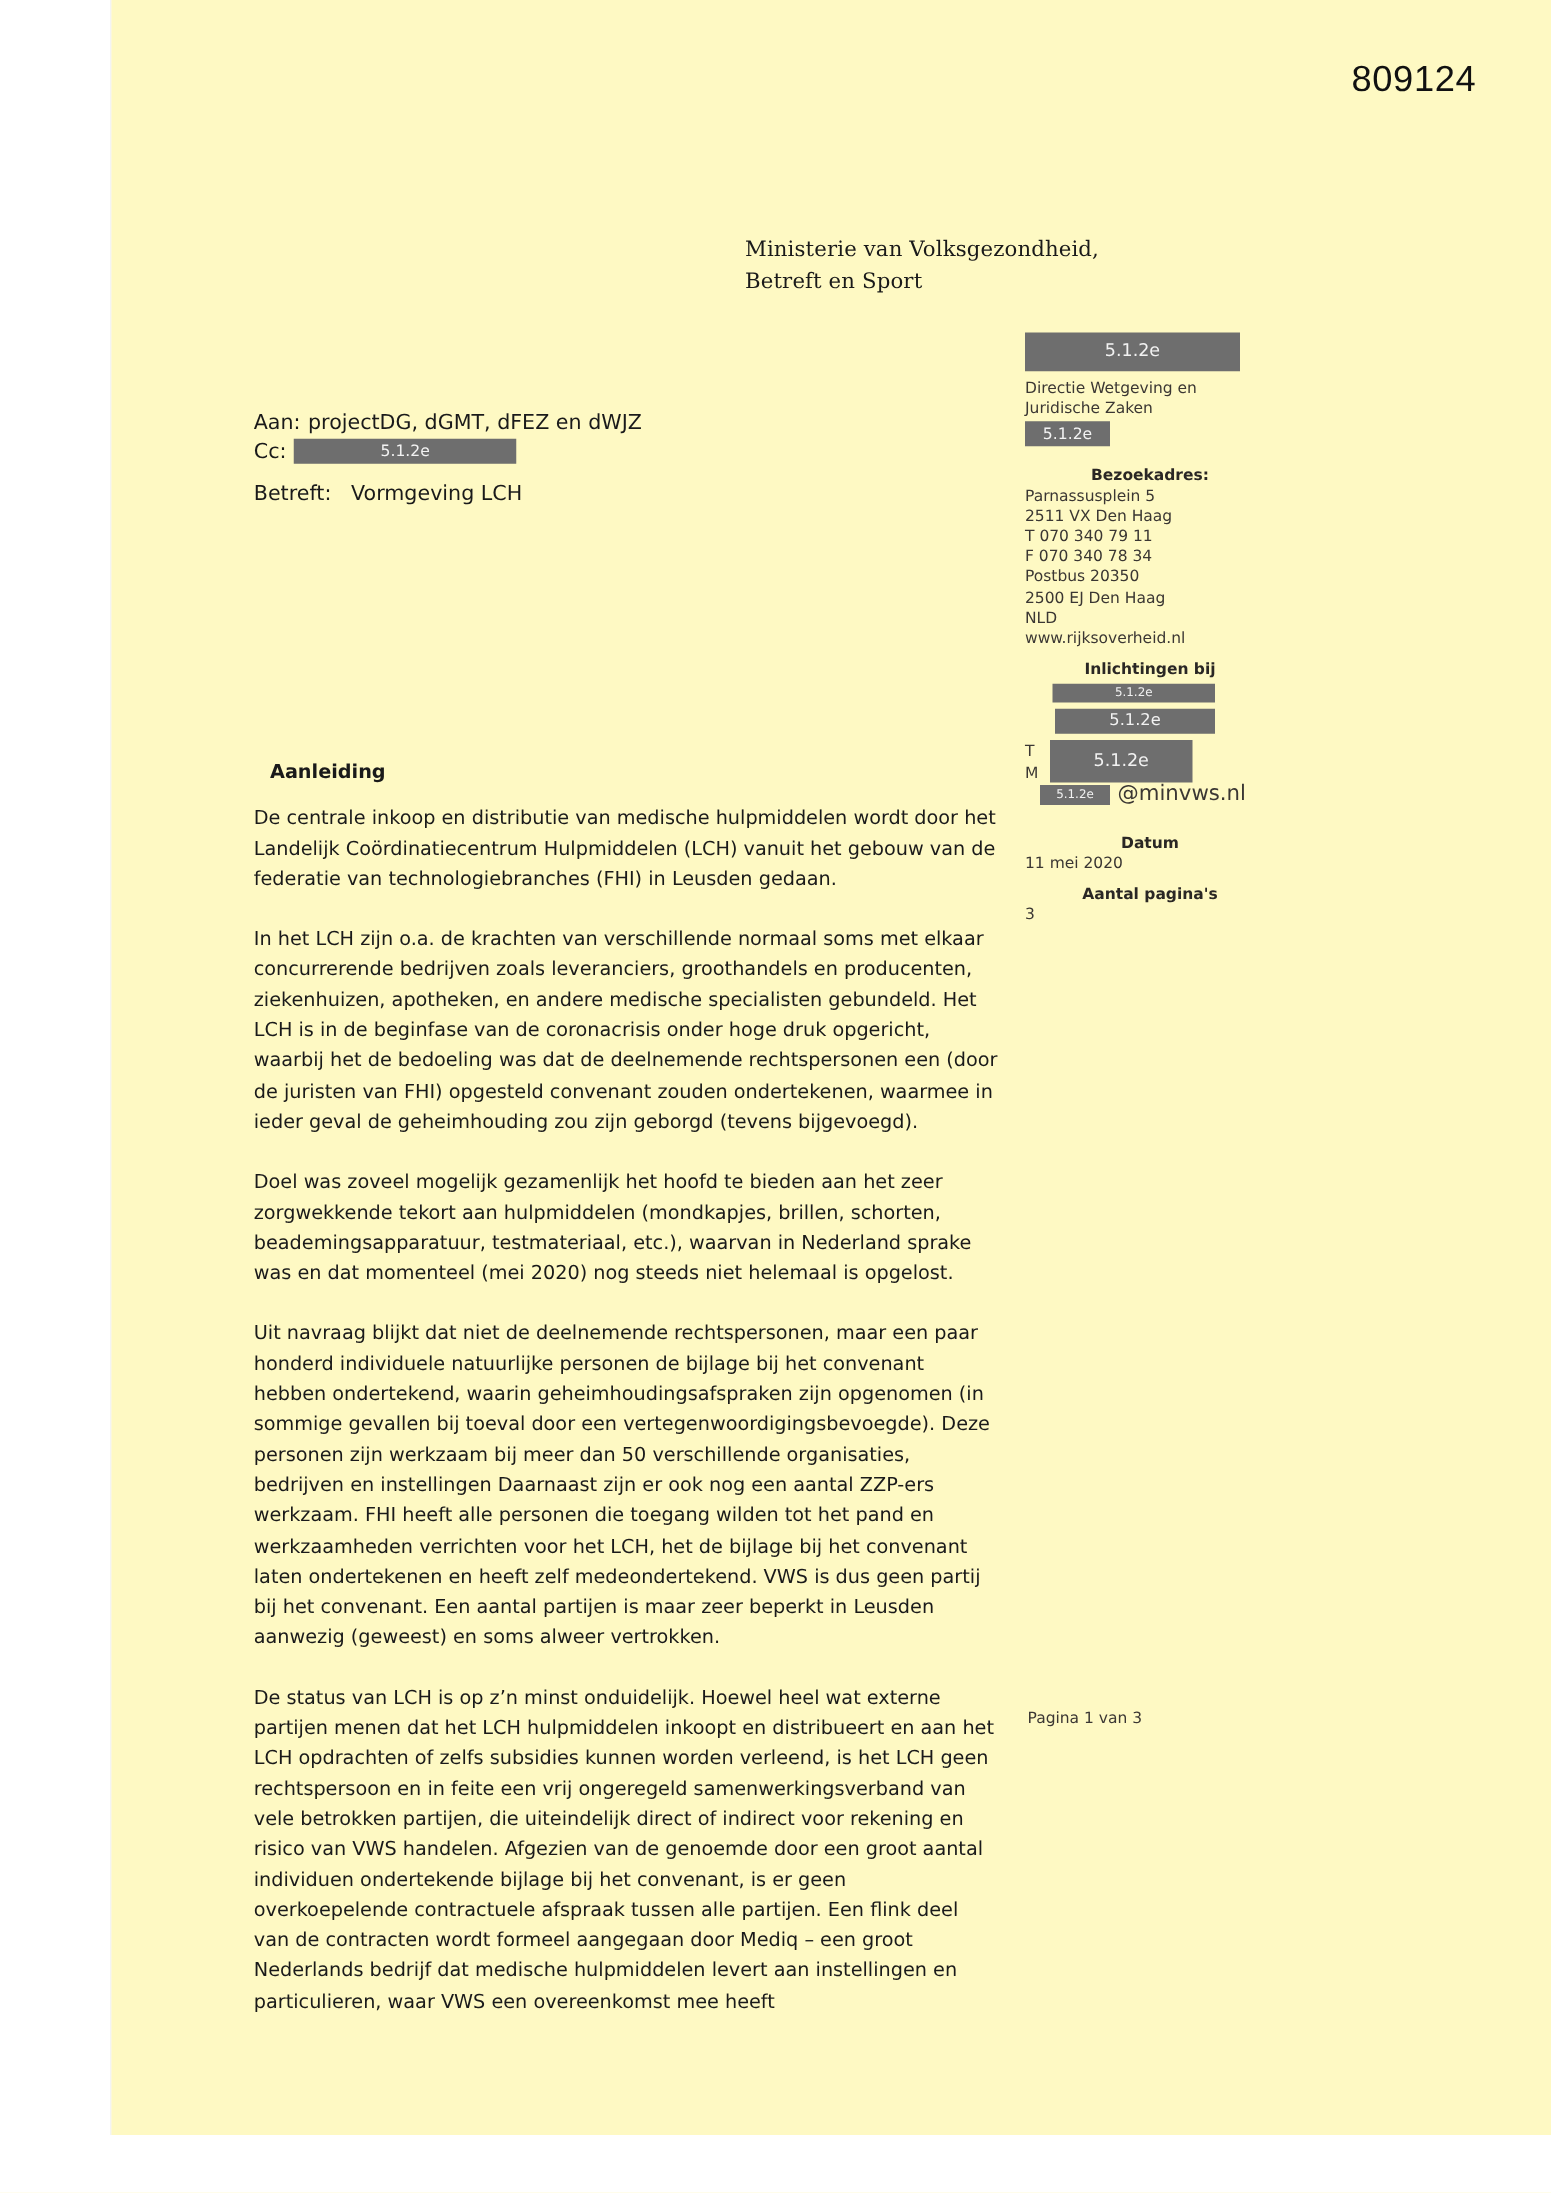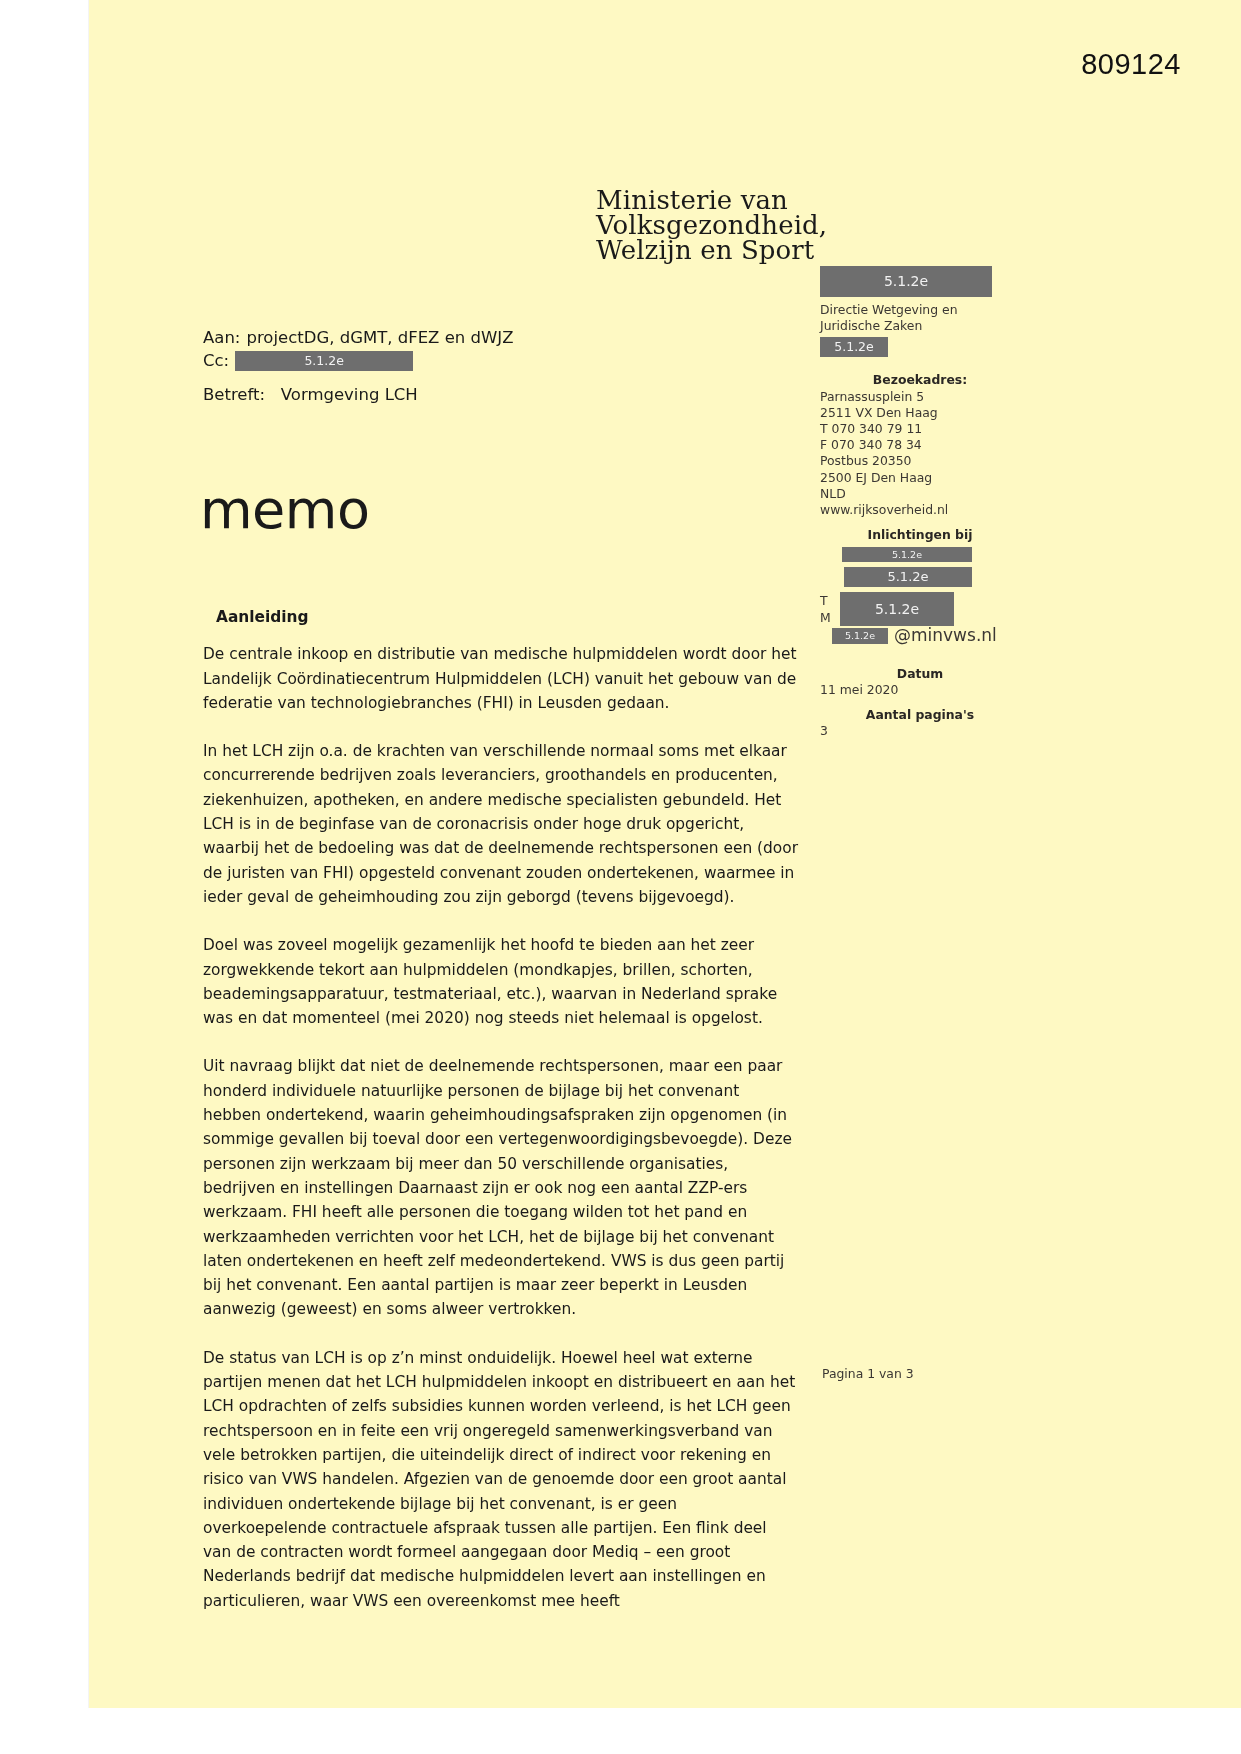--- a/index.html
+++ b/index.html
@@ -52,21 +52,21 @@
     font-family: "Liberation Sans", sans-serif;
   }
 
   
   .masthead {
     position: absolute;
     left: 596px;
     top: 188px;
     width: 420px;
     font-family: "DejaVu Serif", "Liberation Serif", serif;
-    font-size: 26px;
+    font-size: 17px;
     line-height: 25px;
     color: #1a1a1a;
     letter-spacing: 0.1px;
   }
 
   
   .sidebar {
     position: absolute;
     left: 820px;
     top: 266px;
@@ -257,21 +257,21 @@
 
 <div class="page">
 
   <div class="scan-edge-left"></div>
   <div class="scan-edge-bottom"></div>
 
   <div class="doc-number">809124</div>
 
   <div class="masthead">
     <div>Ministerie van Volksgezondheid,</div>
-    <div>Welzijn en Sport</div>
+    <div>Betreft en Sport</div>
   </div>
 
   <div class="sidebar">
 
     <span class="redact redact-hdr">5.1.2e</span>
 
     <div>Directie Wetgeving en</div>
     <div>Juridische Zaken</div>
 
     <span class="redact redact-sub">5.1.2e</span>
@@ -332,21 +332,20 @@
       <span class="redact-cc">5.1.2e</span>
     </div>
   </div>
 
   <div class="betreft">
     <span>Betreft:</span>
     <span>&nbsp;</span>
     <span>Vormgeving LCH</span>
   </div>
 
-  <div class="memo-title">memo</div>
 
   <div class="body-col">
     <h2>Aanleiding</h2>
     <p class="first">De centrale inkoop en distributie van medische hulpmiddelen wordt door het Landelijk Coördinatiecentrum Hulpmiddelen (LCH) vanuit het gebouw van de federatie van technologiebranches (FHI) in Leusden gedaan.</p>
     <p>In het LCH zijn o.a. de krachten van verschillende normaal soms met elkaar concurrerende bedrijven zoals leveranciers, groothandels en producenten, ziekenhuizen, apotheken, en andere medische specialisten gebundeld. Het LCH is in de beginfase van de coronacrisis onder hoge druk opgericht, waarbij het de bedoeling was dat de deelnemende rechtspersonen een (door de juristen van FHI) opgesteld convenant zouden ondertekenen, waarmee in ieder geval de geheimhouding zou zijn geborgd (tevens bijgevoegd).</p>
     <p>Doel was zoveel mogelijk gezamenlijk het hoofd te bieden aan het zeer zorgwekkende tekort aan hulpmiddelen (mondkapjes, brillen, schorten, beademingsapparatuur, testmateriaal, etc.), waarvan in Nederland sprake was en dat momenteel (mei 2020) nog steeds niet helemaal is opgelost.</p>
     <p>Uit navraag blijkt dat niet de deelnemende rechtspersonen, maar een paar honderd individuele natuurlijke personen de bijlage bij het convenant hebben ondertekend, waarin geheimhoudingsafspraken zijn opgenomen (in sommige gevallen bij toeval door een vertegenwoordigingsbevoegde). Deze personen zijn werkzaam bij meer dan 50 verschillende organisaties, bedrijven en instellingen Daarnaast zijn er ook nog een aantal ZZP-ers werkzaam. FHI heeft alle personen die toegang wilden tot het pand en werkzaamheden verrichten voor het LCH, het de bijlage bij het convenant laten ondertekenen en heeft zelf medeondertekend. VWS is dus geen partij bij het convenant. Een aantal partijen is maar zeer beperkt in Leusden aanwezig (geweest) en soms alweer vertrokken.</p>
     <p>De status van LCH is op z’n minst onduidelijk. Hoewel heel wat externe partijen menen dat het LCH hulpmiddelen inkoopt en distribueert en aan het LCH opdrachten of zelfs subsidies kunnen worden verleend, is het LCH geen rechtspersoon en in feite een vrij ongeregeld samenwerkingsverband van vele betrokken partijen, die uiteindelijk direct of indirect voor rekening en risico van VWS handelen. Afgezien van de genoemde door een groot aantal individuen ondertekende bijlage bij het convenant, is er geen overkoepelende contractuele afspraak tussen alle partijen. Een flink deel van de contracten wordt formeel aangegaan door Mediq – een groot Nederlands bedrijf dat medische hulpmiddelen levert aan instellingen en particulieren, waar VWS een overeenkomst mee heeft</p>
   </div>
 

